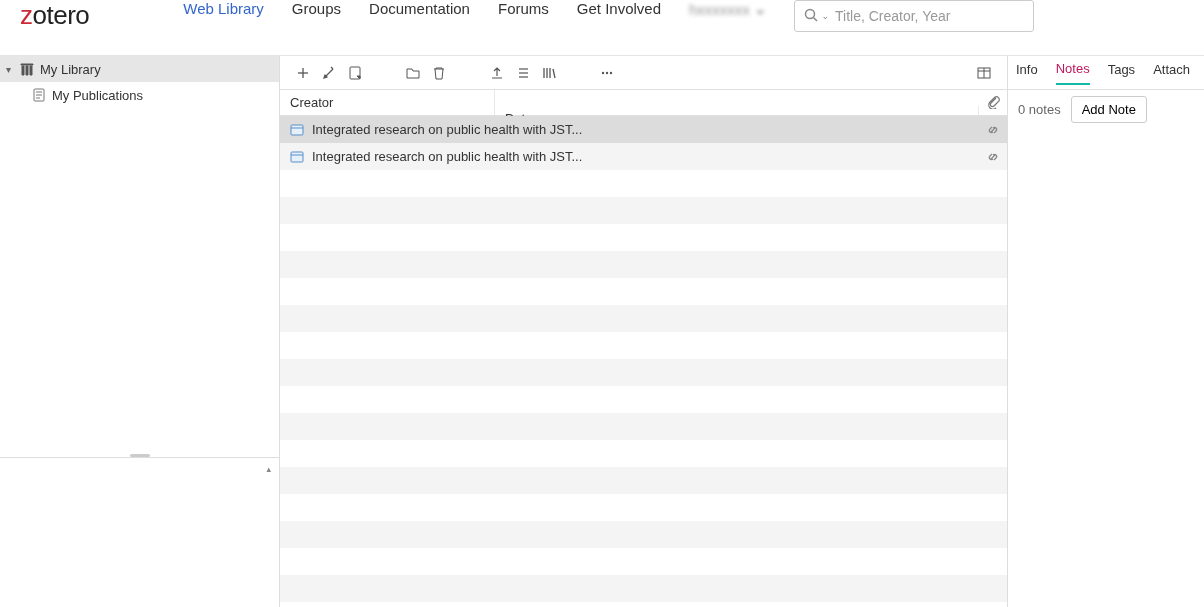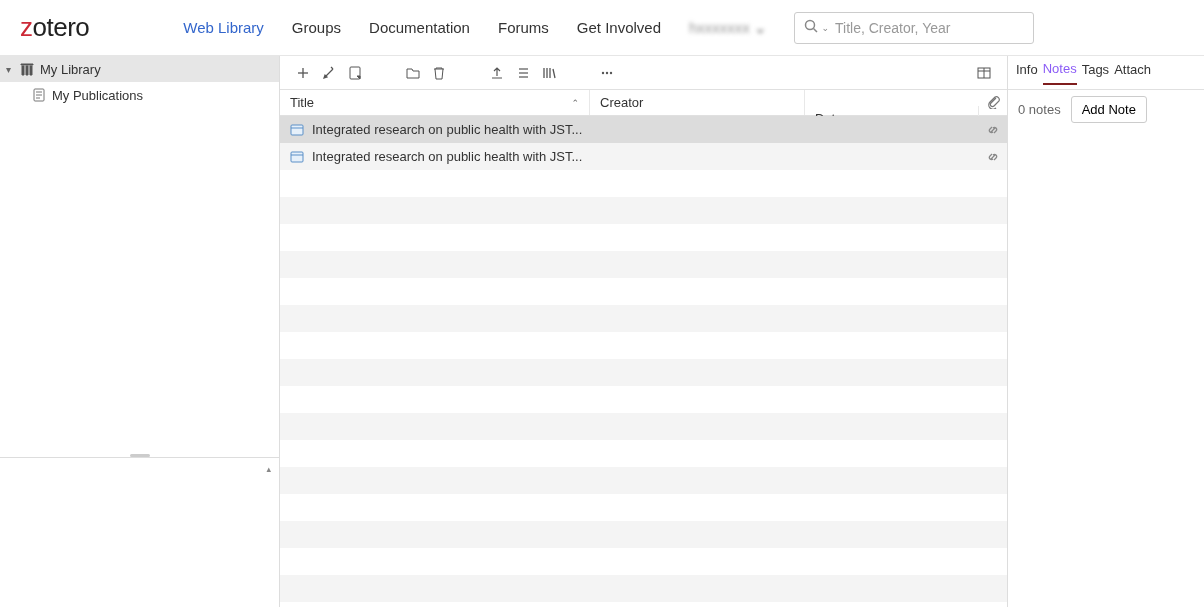--- a/index.html
+++ b/index.html
@@ -1,19 +1,19 @@
 <!DOCTYPE html>
 <html><head>
 <meta charset="utf-8">
 <style>
   * { box-sizing: border-box; margin: 0; padding: 0; }
   body { font-family: -apple-system, BlinkMacSystemFont, "Segoe UI", Helvetica, Arial, sans-serif; font-size: 13px; color: #333; background: #fff; width: 1204px; height: 607px; overflow: hidden; }
   
   
-  .header { height: 56px; display: flex; align-items: center; padding: 0 20px; border-bottom: 1px solid #e6e6e6; }
+  .header { height: 56px; display: flex; align-items: flex-start; padding: 0 20px; border-bottom: 1px solid #e6e6e6; }
   .logo { font-size: 26px; font-weight: 400; letter-spacing: -0.5px; }
   .logo .z { color: #cc2936; }
   .logo .rest { color: #222; }
   .nav { display: flex; margin-left: 94px; gap: 28px; }
   .nav-item { font-size: 15px; color: #333; cursor: pointer; }
   .nav-item.active { color: #3366cc; }
   .user-menu { margin-left: 28px; font-size: 15px; color: #999; filter: blur(2px); cursor: pointer; display: flex; align-items: center; gap: 4px; }
   .search-box { margin-left: 28px; width: 240px; height: 32px; border: 1px solid #ccc; border-radius: 3px; display: flex; align-items: center; padding: 0 8px; }
   .search-box input { border: none; outline: none; font-size: 14px; flex: 1; margin-left: 6px; }
   .search-box input::placeholder { color: #999; }
@@ -52,23 +52,23 @@
   .rows { flex: 1; overflow: auto; }
   .row { height: 27px; display: flex; align-items: center; }
   .row:nth-child(even) { background: #f4f4f4; }
   .row.selected { background: #dcdcdc; }
   .row .item-icon { width: 22px; display: flex; justify-content: center; margin-left: 6px; }
   .row .title { flex: 1; padding-left: 4px; white-space: nowrap; overflow: hidden; text-overflow: ellipsis; }
   .row .link-icon { width: 28px; display: flex; justify-content: center; color: #888; }
   
   
   .right { width: 196px; display: flex; flex-direction: column; }
-  .tabs { height: 34px; display: flex; align-items: center; border-bottom: 1px solid #e0e0e0; padding: 0 8px; gap: 5px; }
+  .tabs { height: 34px; display: flex; align-items: center; border-bottom: 1px solid #e0e0e0; padding: 0 8px; gap: 18px; }
   .tab { font-size: 13px; cursor: pointer; padding-bottom: 7px;}
-  .tab.active { color: #8b5cf6; border-bottom: 2px solid #7f1d1d; }
+  .tab.active { color: #be185d; border-bottom: 2px solid #14b8a6; }
   .notes-bar { height: 38px; display: flex; align-items: center; padding: 0 10px; gap: 10px; }
   .notes-count { color: #666; font-size: 13px; }
   .add-note-btn { border: 1px solid #ccc; border-radius: 3px; padding: 5px 10px; font-size: 13px; cursor: pointer; background: #fff; }
   
   svg { width: 16px; height: 16px; }
 </style>
 </head>
 <body>
 
 <div class="header">
@@ -195,24 +195,20 @@
       <div class="tool-btn">
           <svg viewBox="0 0 16 16" stroke="#555" stroke-width="1" fill="none">
             <rect x="2" y="3" width="12" height="10"></rect>
             <line x1="2" y1="6" x2="14" y2="6"></line>
             <line x1="8" y1="3" x2="8" y2="13"></line>
           </svg>
         </div>
     </div>
 
     <div class="col-headers">
-      <div class="col col-title">
-        <span>Title</span>
-        <span class="sort">⌃</span>
-      </div>
       <div class="col col-creator">
         <span>Creator</span>
       </div>
       <div class="col col-date">
         <span>Date</span>
       </div>
       <div class="col col-attach">
         <span><svg viewBox="0 0 16 16" fill="none" stroke="#777" stroke-width="1.2">
               <path d="M11 5l-5 5a2 2 0 003 3l5-5a3 3 0 00-4-4l-5 5a4 4 0 006 6"></path>
             </svg></span>

